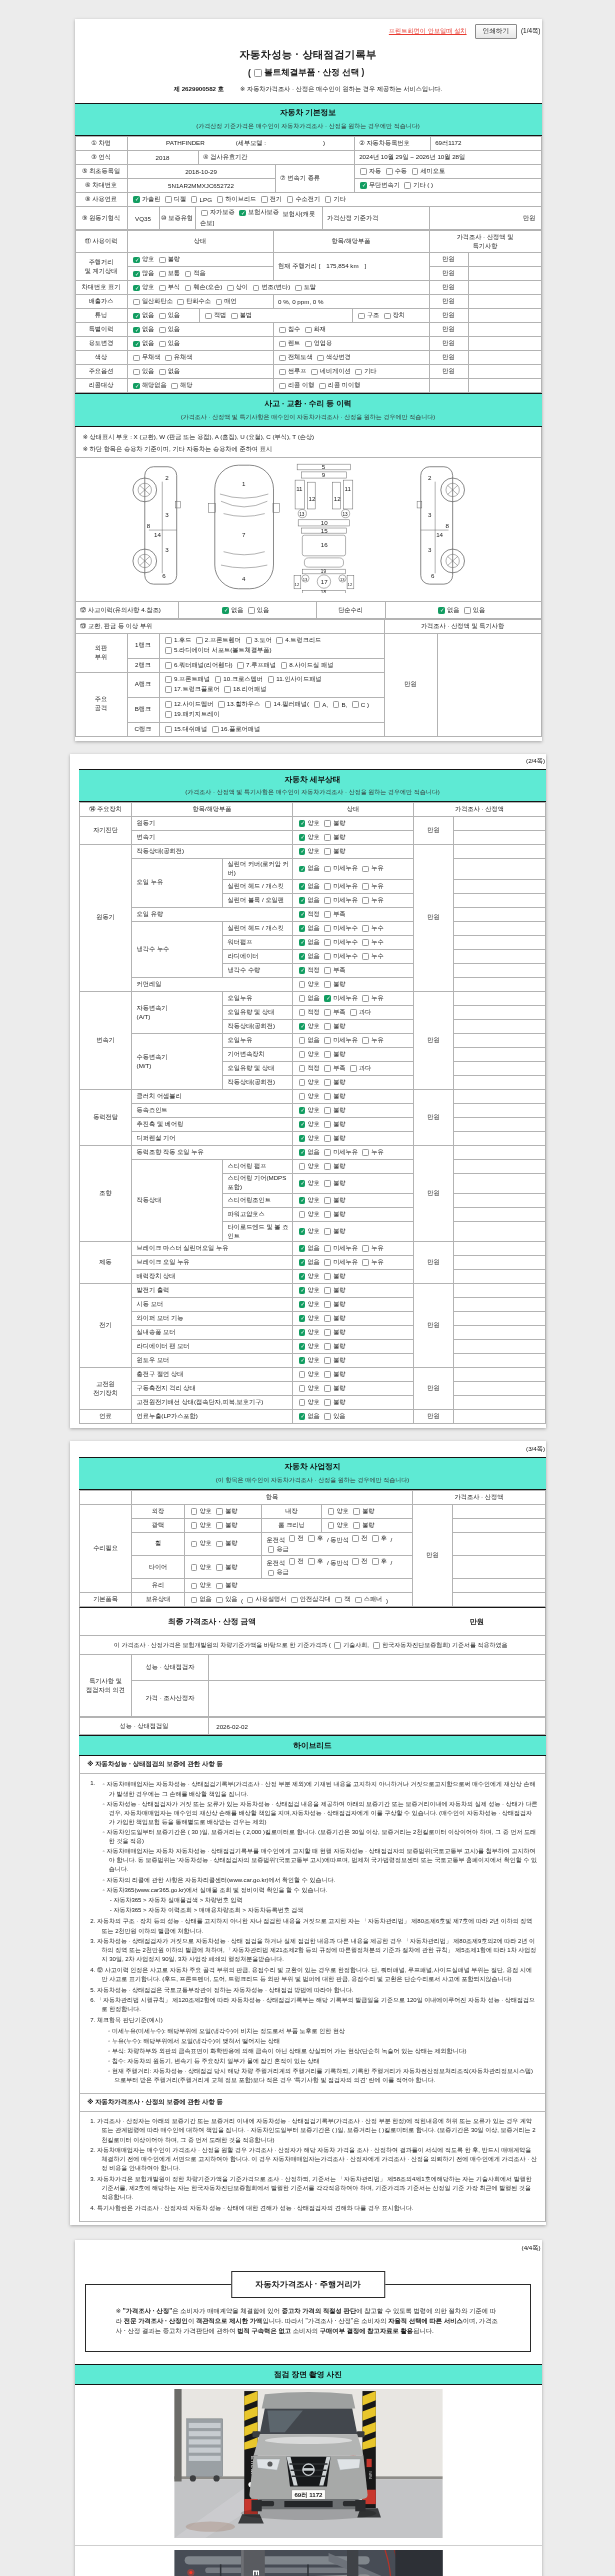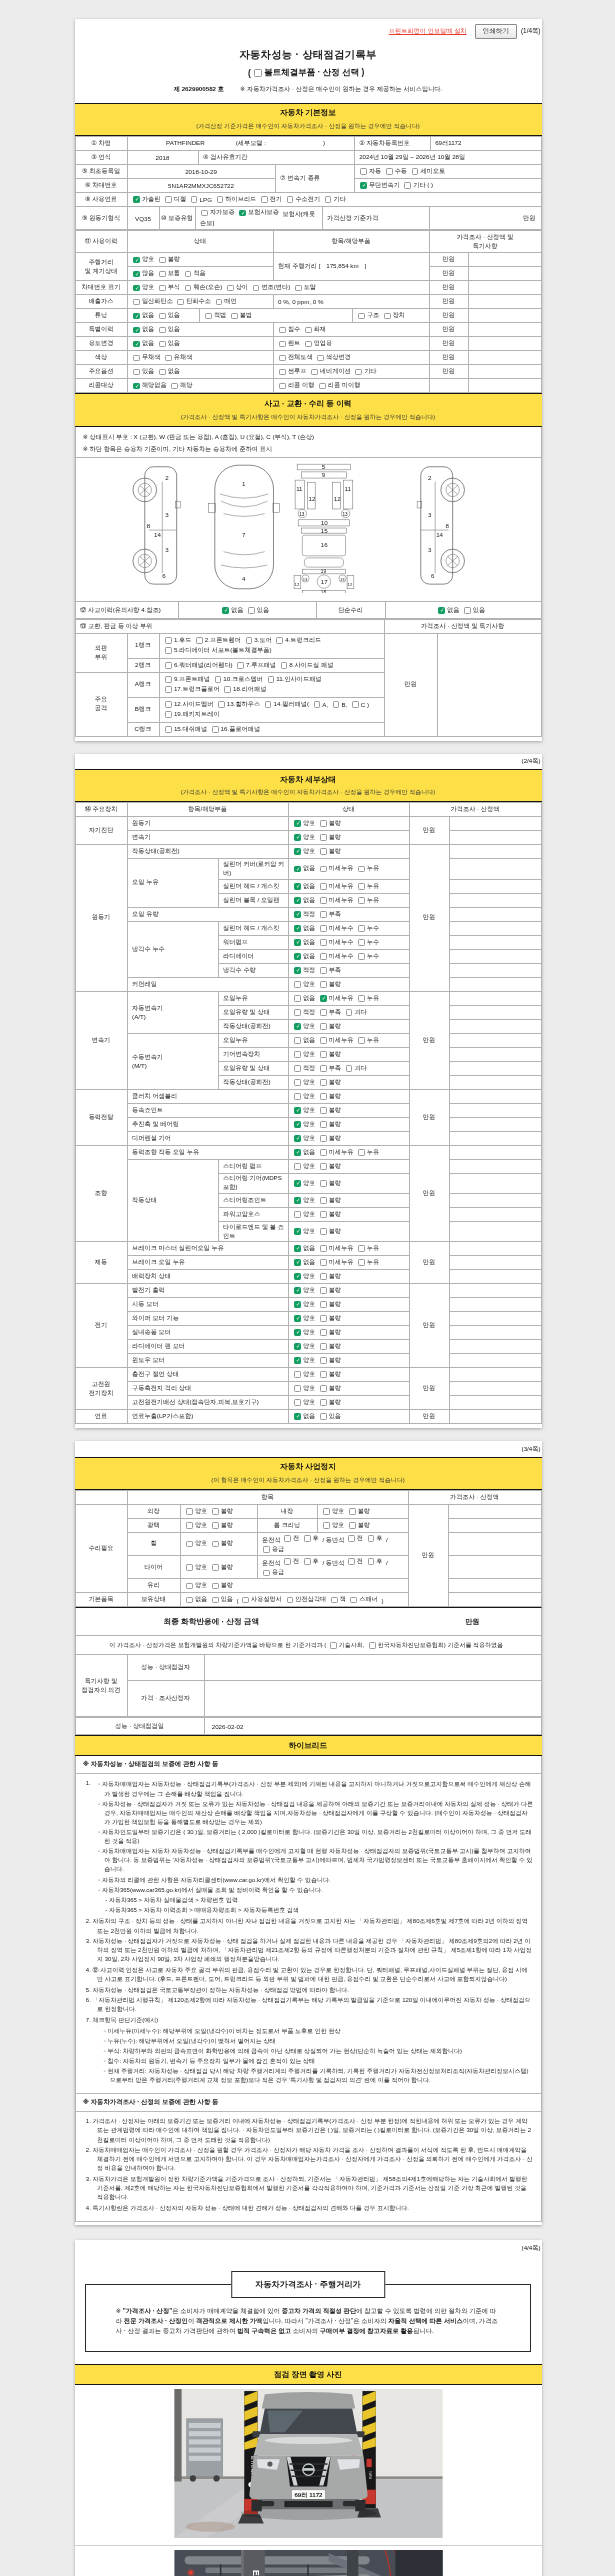--- a/index.html
+++ b/index.html
@@ -1,35 +1,35 @@
 <!DOCTYPE html>
 <html style="font-size:8.2px"><head>
 <meta charset="utf-8">
 <style>
 html,body{margin:0;padding:0;}
 body{width:616px;min-height:2583px;background:#ececec;font-family:"Liberation Sans","DejaVu Sans",sans-serif;color:#222;}
 .page{width:467px;margin:0 auto;background:#fff;box-shadow:0 1px 3.1px rgba(0,0,0,.3);}
 #p1{margin-top:18.5px;}
-#p2,#p3{margin-top:13px;}
+#p2,#p3{margin-top:13px;padding-left:9px;}
 #p4{margin-top:15.5px;margin-bottom:23px;}
 
 .toolbar{display:flex;justify-content:flex-end;align-items:center;padding:5.2px 1px 3.1px;}
 .install{color:#e8392f;text-decoration:underline;font-size:6.2px;margin-right:8.2px;cursor:pointer;}
 .printbtn{font-size:6.7px;color:#222;padding:2.1px 6.7px;border:0.5px solid #8a8a8a;background:linear-gradient(#fefefe,#e7e7e7);border-radius:1px;cursor:pointer;font-family:inherit;}
 .pagemark{font-size:6.4px;margin-left:4.1px;color:#111;}
 .mark{text-align:right;font-size:6.2px;color:#111;padding:3.6px 1px 2.6px;}
 
 .tt1{font-size:10.3px;font-weight:bold;text-align:center;margin-top:6.2px;letter-spacing:0.3px;}
 .tt2{display:flex;justify-content:center;align-items:center;margin-top:4.1px;}
 .tt2 .cl,.tt2 .ckt{font-size:8.5px;font-weight:bold;}
 .tt2 .cb{width:7.7px;height:7.7px;}
 .docline{text-align:center;font-size:6.2px;margin:6.2px 0 8.2px;}
 .docno{font-weight:bold;margin-right:14.4px;}
 
-.band{background:#fde047;border-top:1.5px solid #161616;border-bottom:1px solid #161616;text-align:center;padding:4.6px 0 4.1px;}
+.band{background:#5eead4;border-top:1.5px solid #161616;border-bottom:1px solid #161616;text-align:center;padding:4.6px 0 4.1px;}
 .bt1{font-size:7.7px;font-weight:bold;color:#111;}
 .bcap{font-size:6px;color:#333;margin-top:3.6px;}
 
 table{border-collapse:collapse;width:100%;table-layout:fixed;}
 td,th{border:0.5px solid #b3b3b3;font-size:6.2px;color:#222;padding:0.5px 2.6px;height:12px;font-weight:normal;vertical-align:middle;overflow:hidden;}
 .c{text-align:center;}
 .l{text-align:left;padding-left:4.6px;}
 .pre{white-space:pre-line;}
 .won{text-align:center;}
 
@@ -1378,21 +1378,21 @@
             </span><span class="ck">
               <span class="cb"></span>
               <span class="cl">스패너</span>
             </span><span class="ckt">)</span></td>
       <td></td>
     </tr>
   </tbody>
     </table>
 
   <div class="finrow edge">
-    <span class="finlbl">최종 화학반응에 · 산정 금액</span>
+    <span class="finlbl">최종 가격조사 · 산정 금액</span>
     <span class="finwon">만원</span>
   </div>
   <div class="basisrow edge">
       <span class="ckt">이 가격조사 · 산정가격은 보험개발원의 차량기준가액을 바탕으로 한 기준가격과 (</span>
       <span class="ck">
         <span class="cb"></span>
         <span class="cl">기술사회,</span>
       </span>
       <span class="ck">
         <span class="cb"></span>

